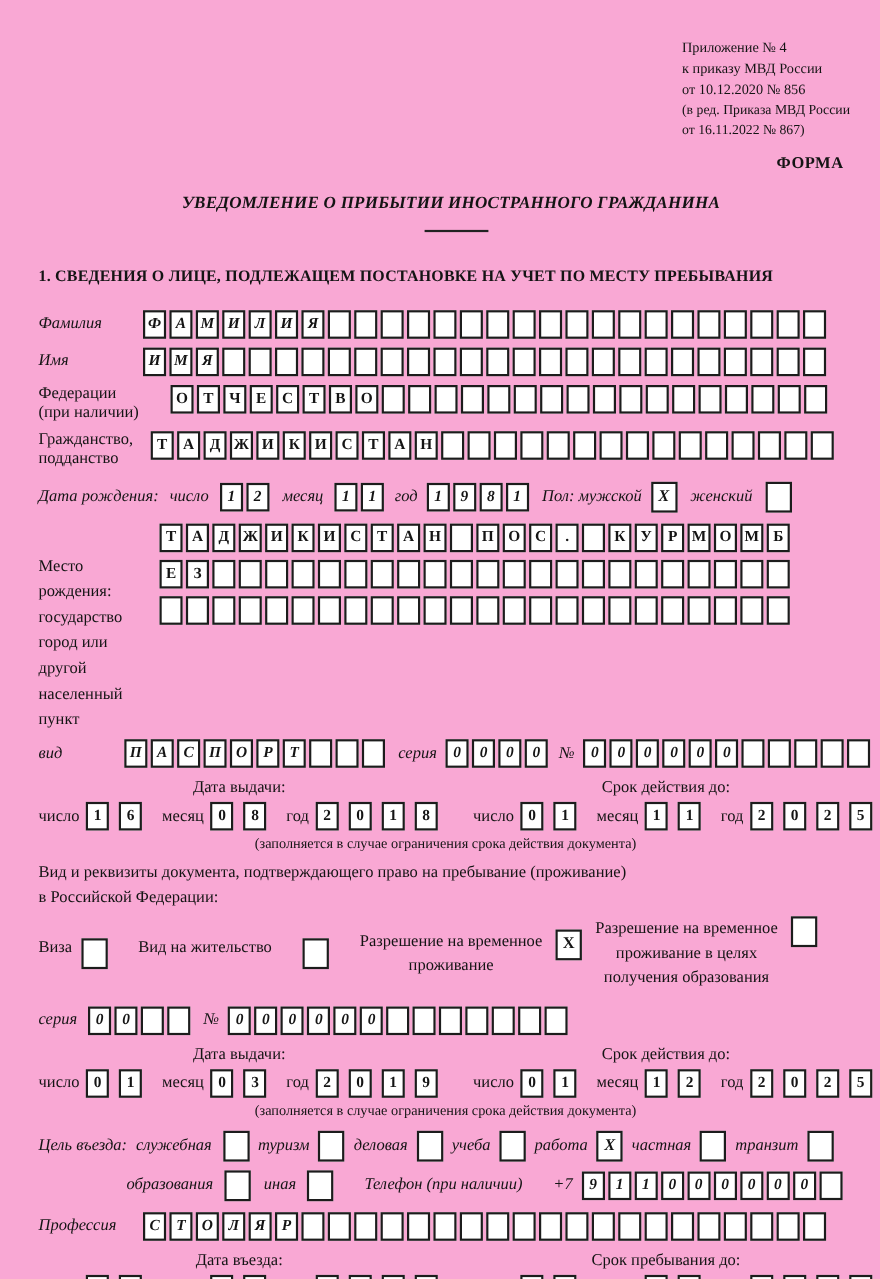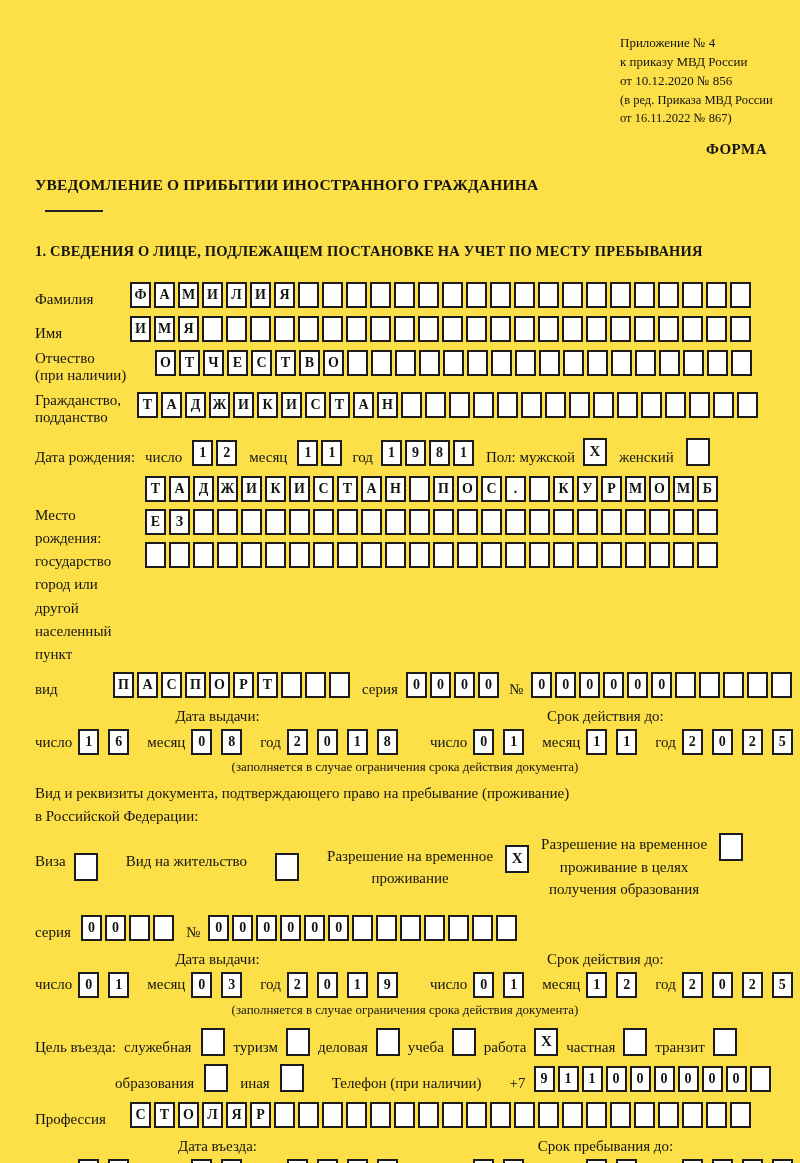--- a/index.html
+++ b/index.html
@@ -1,30 +1,30 @@
 <!DOCTYPE html>
 <html><head>
 <meta charset="utf-8">
 <style>
   html,body{margin:0;padding:0;background:#e8e8e8;}
   .page{
-    width:800px;height:1163px;background:#fde047;color:#141414;
+    width:800px;height:1163px;background:#f9a8d4;color:#141414;
     font-family:"Liberation Serif","DejaVu Serif",serif;font-size:15px;
     box-sizing:border-box;padding:34px 15px 10px 35px;
     position:relative;overflow:hidden;margin:0 auto;
   }
   
   .hdr{margin-left:585px;font-size:13px;line-height:1.45;}
   .hdr .small{font-size:12.5px;}
   .forma{text-align:right;font-weight:bold;font-size:15px;margin-top:14px;padding-right:18px;letter-spacing:.5px;}
-  .title{ text-align:left;font-weight:bold;font-size:15.5px;margin-top:16px;line-height:1.45;letter-spacing:.2px;}
+  .title{ text-align:center;font-weight:bold;font-size:15.5px;margin-top:16px;line-height:1.45;letter-spacing:.2px;font-style:italic;}
   .blank-line{display:inline-block;width:58px;border-bottom:2px solid #222;margin-left:10px;vertical-align:baseline;}
   .sec1{font-weight:bold;font-size:14.5px;margin-top:24px;letter-spacing:.2px;}
   
-  .row{display:flex;align-items:flex-end;margin-top:8px;}
+  .row{display:flex;align-items:center;margin-top:8px;font-style:italic;}
   .rowtop{display:flex;align-items:flex-start;margin-top:8px;}
   .lbl{flex:none;}
   .w78{width:78px;} .w95{width:95px;} .w102{width:102px;} .w110{width:110px;} .w120{width:120px;}
   .ml8{margin-left:8px;} .ml10{margin-left:10px;} .ml12{margin-left:12px;} .ml16{margin-left:28px;}
   
   .cells{display:inline-flex;gap:3px;flex:none;}
   .cells .cell{
     box-sizing:border-box;width:21px;height:26px;border:2px solid #1c1c1c;
     display:inline-flex;align-items:center;justify-content:center;
     font-size:14px;font-weight:600;flex:none;background:#fff;
@@ -132,21 +132,21 @@
         <span class="cell"></span>
         <span class="cell"></span>
         <span class="cell"></span>
         <span class="cell"></span>
         <span class="cell"></span>
       </span>
   </div>
 
   <div class="rowtop">
     <span class="lbl w120">
-      <span>Отчество</span><br>
+      <span>Федерации</span><br>
       <span>(при наличии)</span>
     </span>
     <span class="cells">
         <span class="cell">О</span>
         <span class="cell">Т</span>
         <span class="cell">Ч</span>
         <span class="cell">Е</span>
         <span class="cell">С</span>
         <span class="cell">Т</span>
         <span class="cell">В</span>

